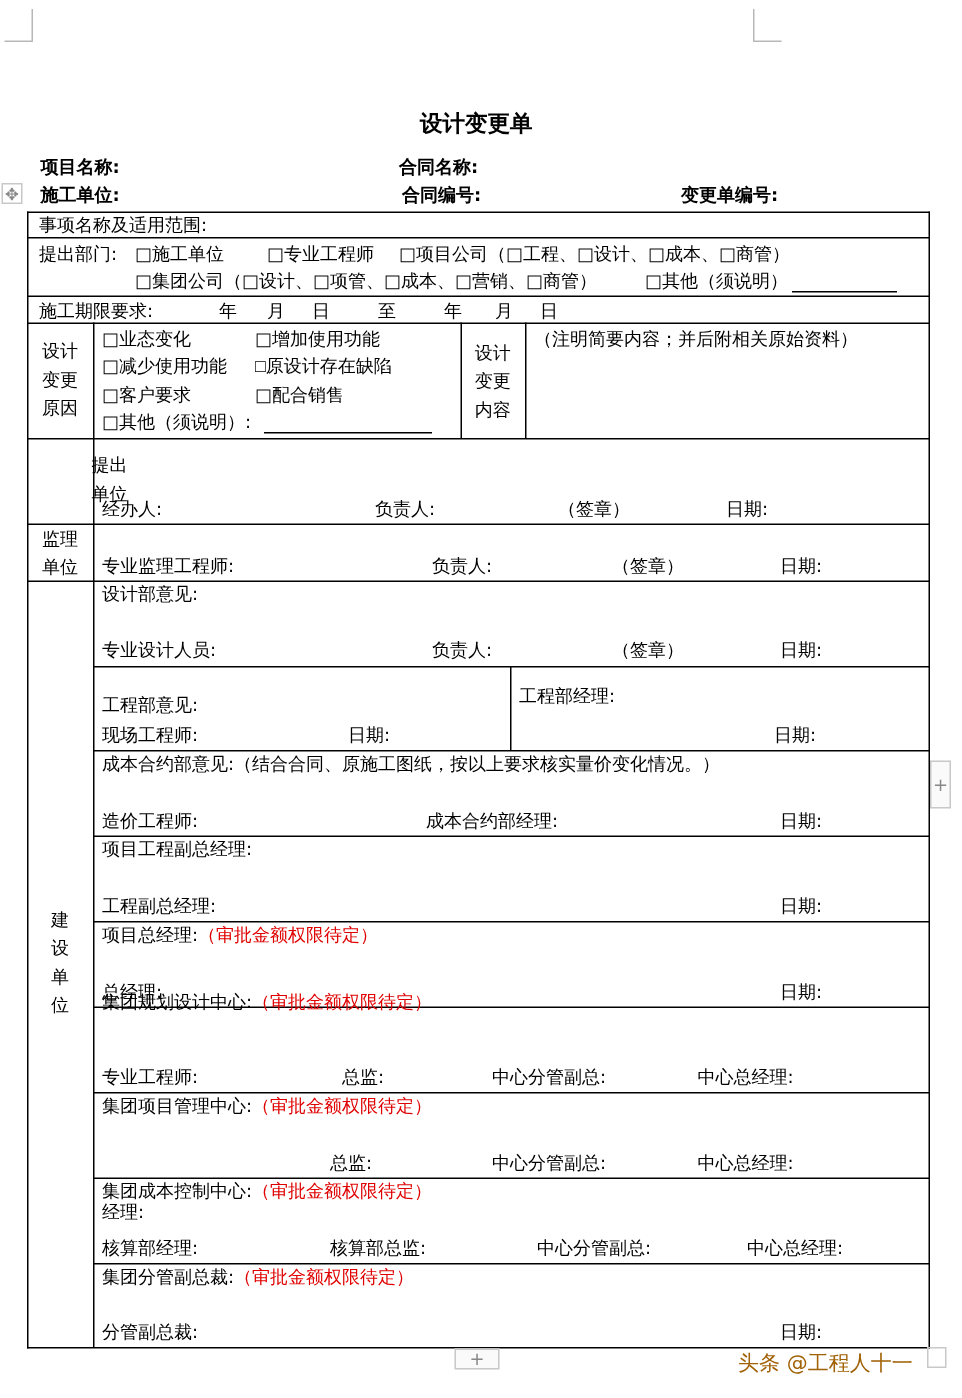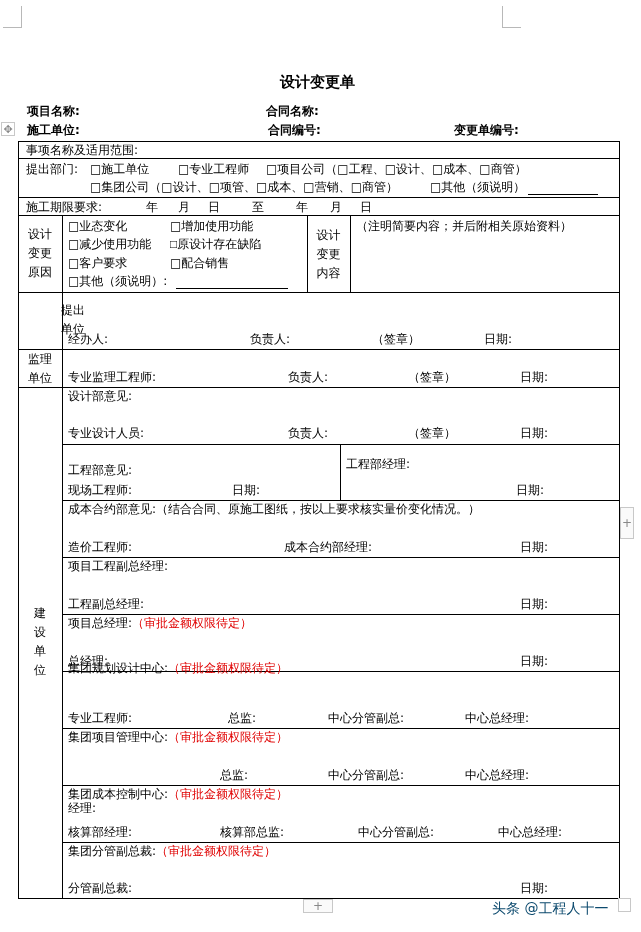--- a/index.html
+++ b/index.html
@@ -11,21 +11,21 @@
   .bold { font-weight:bold; }
   .hl { position:absolute; height:1px; background:#000; }
   .vl { position:absolute; width:1px; background:#000; }
   .red { color:#e00000; }
   .vtext { position:absolute; text-align:center; line-height:19px; font-size:12px; }
   .uline { display:inline-block; border-bottom:1px solid #000; vertical-align:bottom; }
   .plus-btn { position:absolute; border:1px solid #c8c8c8; background:#fafafa; color:#888; font-size:12px;
               text-align:center; line-height:12px; box-sizing:border-box; }
   .move-icon { position:absolute; width:14px; height:14px; border:1px solid #c8c8c8; background:#fff;
                color:#888; font-size:11px; line-height:13px; text-align:center; box-sizing:border-box; }
-  .watermark { font-size:14px; color:#0c4a6e; }
+  .watermark { font-size:14px; color:#a16207; }
 </style>
 </head>
 <body>
 
 <div class="crop" style="left:3px;top:6px;width:18px;height:21px;border-right-width:1px;border-bottom-width:1px;"></div>
 <div class="crop" style="left:502px;top:6px;width:18px;height:21px;border-left-width:1px;border-bottom-width:1px;left:502px;"></div>
 
 <div class="abs title" style="left:280px;top:73px;">设计变更单</div>
 
 <div class="abs bold" style="left:27px;top:103px;">项目名称:</div>

